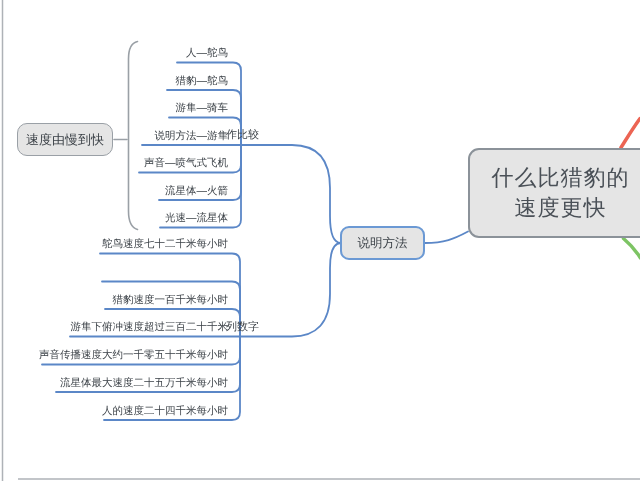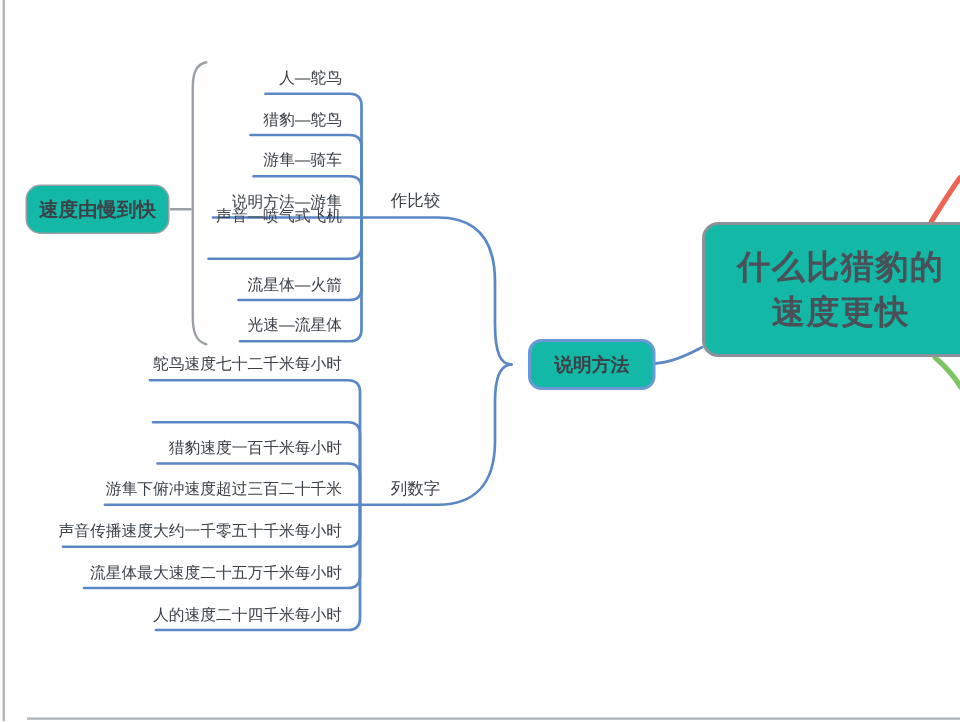--- a/index.html
+++ b/index.html
@@ -3,33 +3,32 @@
 <meta charset="utf-8">
 <style>
   html,body{margin:0;padding:0;background:#fff;}
   .stage{
     position:relative;width:640px;height:481px;background:#ffffff;overflow:hidden;
     font-family:"Liberation Sans","DejaVu Sans",sans-serif;
   }
   .stage svg{position:absolute;left:0;top:0;}
   .txt{position:absolute;white-space:nowrap;color:#3b4147;}
   .item{font-size:10.5px;line-height:14px;height:14px;right:412px;text-align:center;}
-  .branch-label{font-size:11px;line-height:13px;left:243px;width:68px;text-align:center;}
+  .branch-label{font-size:11px;line-height:13px;left:226px;width:68px;}
   .box{
-    position:absolute;background:#14b8a6;display:flex;align-items:center;justify-content:center;
-    box-sizing:border-box;color:#3b4147;font-weight:bold;
+    position:absolute;background:#e5e5e5;display:flex;align-items:center;justify-content:center;
+    box-sizing:border-box;color:#3b4147;
   }
   .summary-box{
     left:17px;top:123px;width:96px;height:33px;border:1.8px solid #9aa0a6;border-radius:10px;
     font-size:13px;
   }
   .method-box{
     left:340px;top:226px;width:85px;height:34px;border:2px solid #6b99d4;border-radius:9px;
     font-size:12.5px;
-    margin-left:12px;
   }
   .main-box{
     left:468px;top:148px;width:185px;height:90px;border:2.5px solid #8b9299;border-radius:11px;
     flex-direction:column;font-size:22px;line-height:30px;color:#4a5057;letter-spacing:1px;
   }
 </style>
 </head>
 <body>
 
 <div class="stage">
@@ -74,21 +73,21 @@
   </svg>
 
   <div class="box summary-box">
     <span>速度由慢到快</span>
   </div>
 
   <div class="txt item" style="top:45px">人—鸵鸟</div>
   <div class="txt item" style="top:73px">猎豹—鸵鸟</div>
   <div class="txt item" style="top:100px">游隼—骑车</div>
   <div class="txt item" style="top:128px">说明方法—游隼</div>
-  <div class="txt item" style="top:137px">声音—喷气式飞机</div>
+  <div class="txt item" style="top:155px">声音—喷气式飞机</div>
   <div class="txt item" style="top:183px">流星体—火箭</div>
   <div class="txt item" style="top:210px">光速—流星体</div>
 
   <div class="txt branch-label" style="top:128px">作比较</div>
 
   <div class="txt item" style="top:236px">鸵鸟速度七十二千米每小时</div>
   <div class="txt item" style="top:319px">游隼下俯冲速度超过三百二十千米</div>
   <div class="txt item" style="top:292px">猎豹速度一百千米每小时</div>
   <div class="txt item" style="top:347px">声音传播速度大约一千零五十千米每小时</div>
   <div class="txt item" style="top:375px">流星体最大速度二十五万千米每小时</div>

